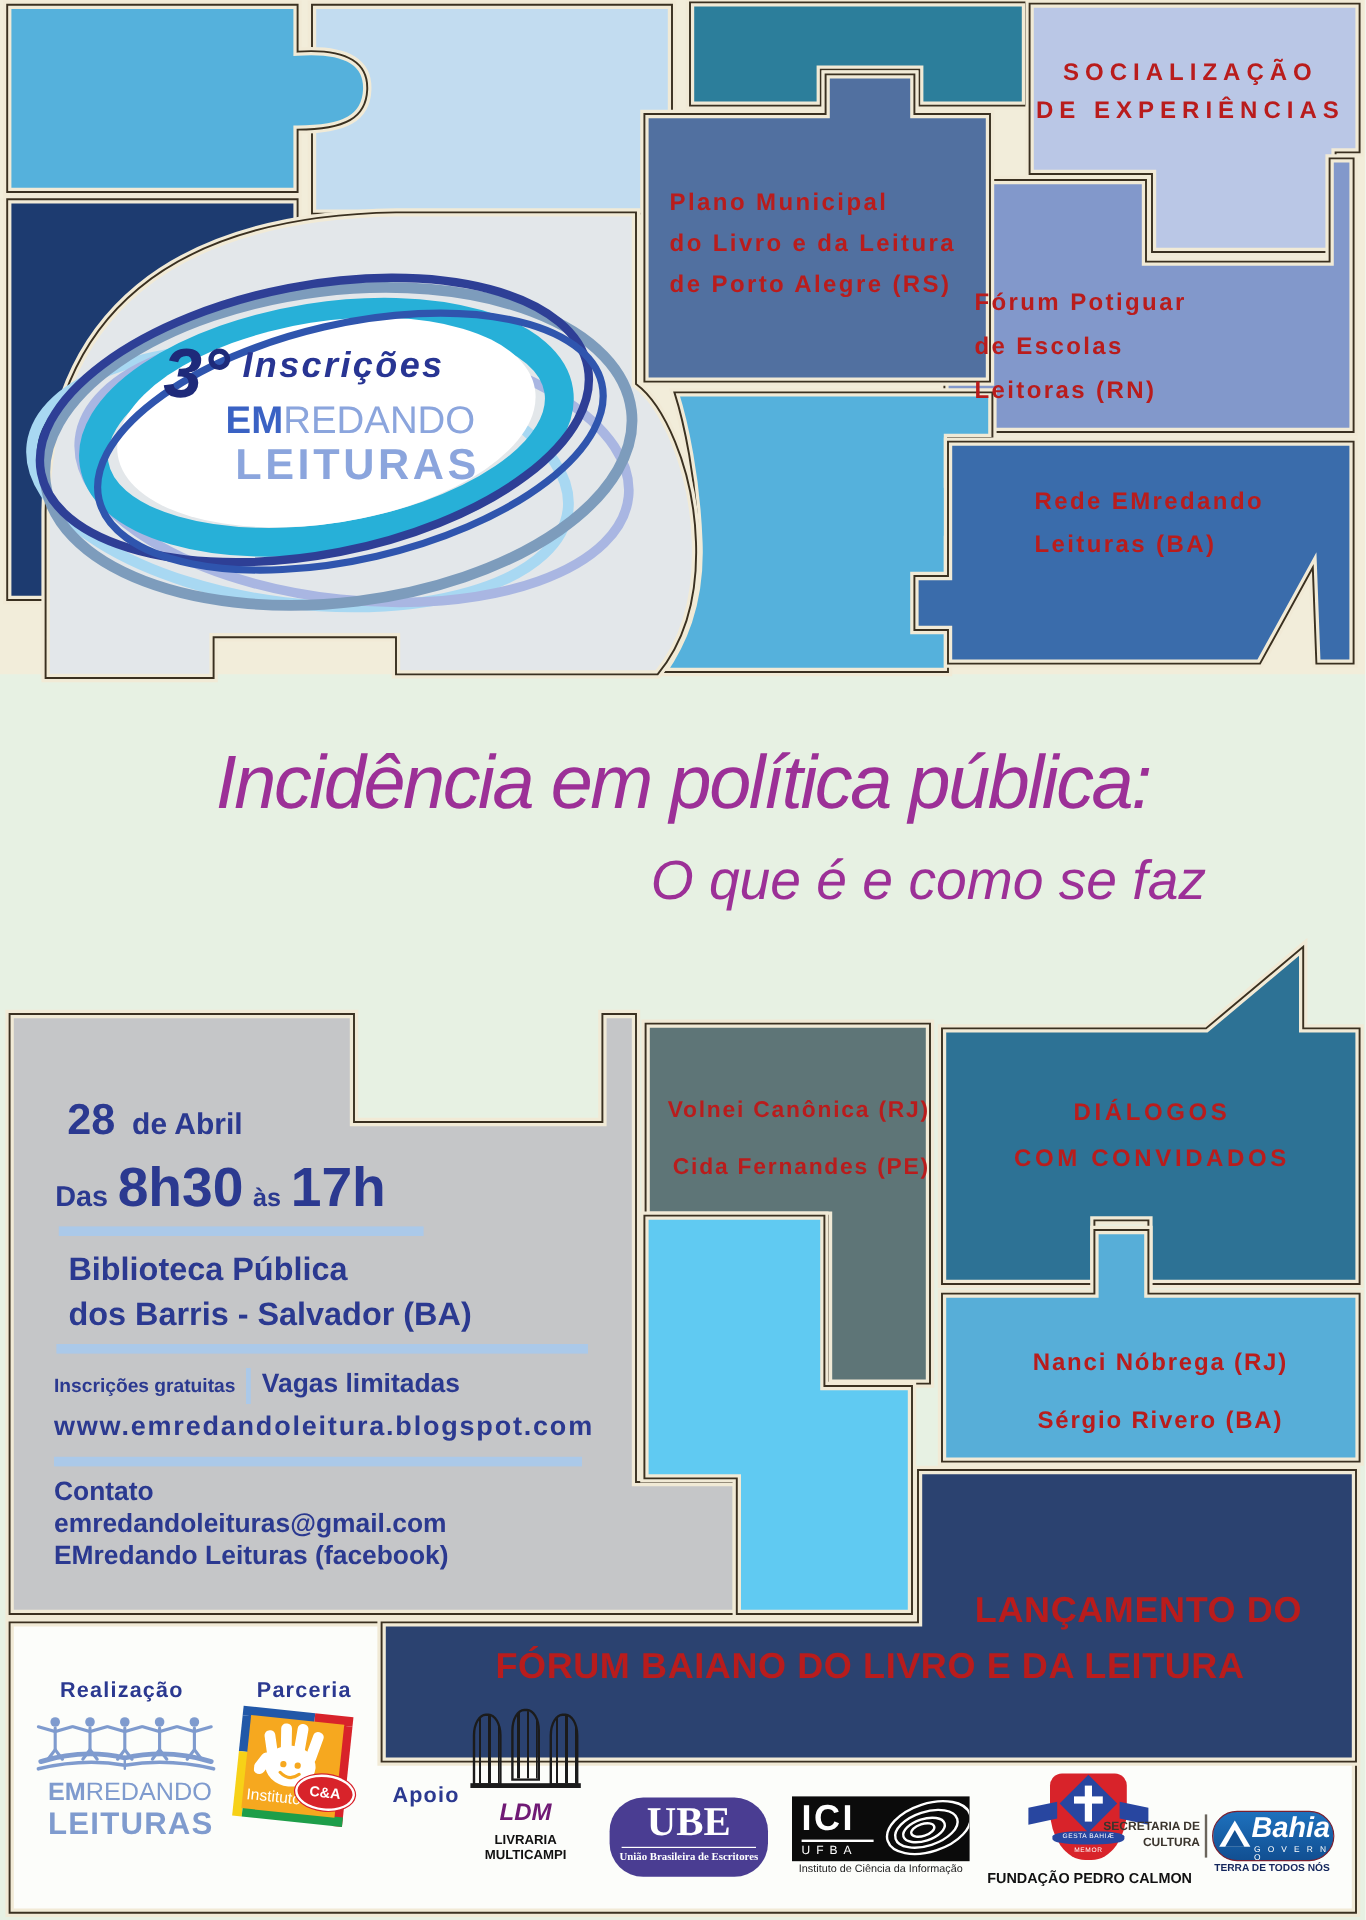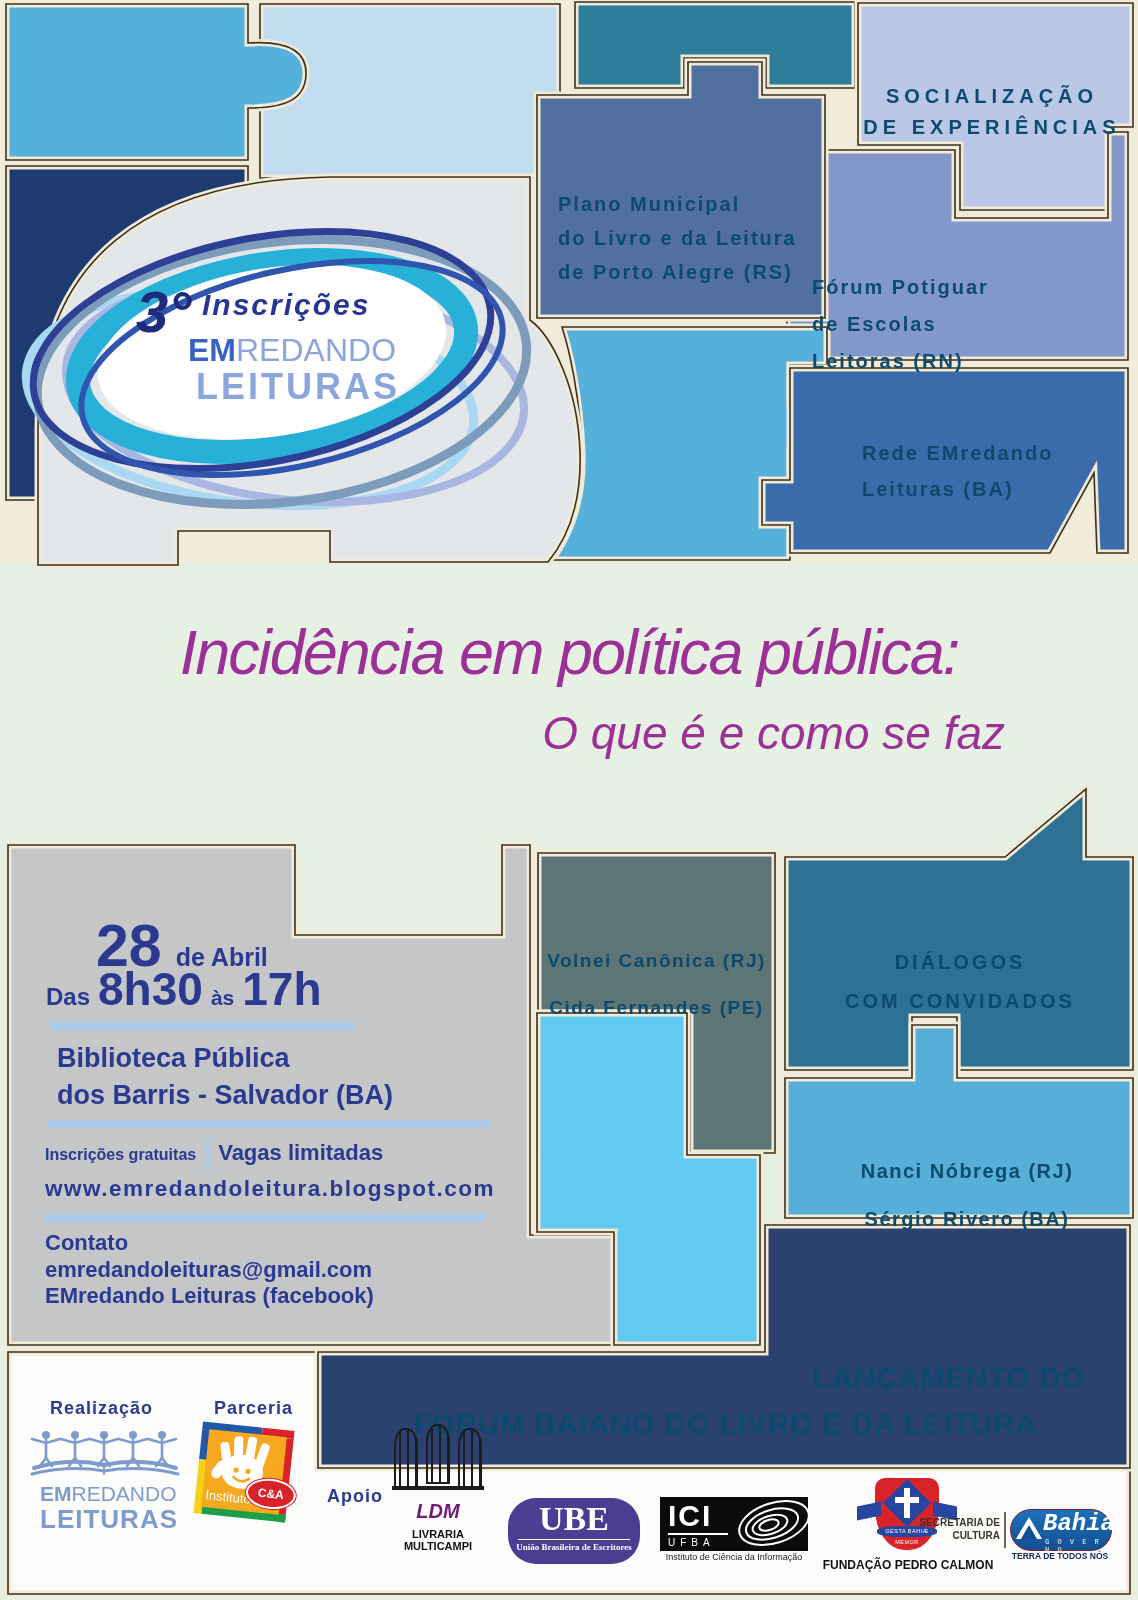--- a/index.html
+++ b/index.html
@@ -1,20 +1,20 @@
 <!DOCTYPE html>
 <html><head>
 <meta charset="utf-8">
 <style>
   html,body{margin:0;padding:0;background:#ffffff;}
   #page{position:relative;width:1138px;height:1600px;overflow:hidden;
         background:#e7f1e3;font-family:"Liberation Sans",sans-serif;}
   .abs{position:absolute;}
   #puzzle{position:absolute;left:0;top:0;}
-  .wlabel{color:#0c4a6e;font-weight:bold;margin-top:35px;}
+  .wlabel{color:#b91c1c;font-weight:bold;}
   .navytxt{color:#2b3990;font-weight:bold;}
   .divider{background:#abc9e9;}
   .baseline{display:flex;align-items:baseline;}
   .title-purple{color:#9c3097;font-style:italic;}
   .peri{color:#7f9bce;}
   
   #ca-box{width:92px;height:92px;transform:rotate(6deg);}
   #ca-box .side{position:absolute;}
   #ca-core{position:absolute;left:7px;top:7px;right:7px;bottom:7px;background:#f6a81f;}
   #ca-badge{position:absolute;right:-8px;bottom:12px;width:46px;height:26px;background:#d8232a;
@@ -22,21 +22,21 @@
             color:#fff;font-size:12px;font-weight:bold;display:flex;align-items:center;justify-content:center;}
   
   .tower{position:absolute;width:20px;height:56px;border:2px solid #1b1b1b;
          border-radius:45% 45% 0 0/30% 30% 0 0;background:
          repeating-linear-gradient(90deg,transparent 0 3px,#1b1b1b 3px 5px,transparent 5px 8px);}
   
   #ube-box{background:#4a3d92;color:#fff;text-align:center;}
   
   #ici-box{background:#0b0b0b;color:#fff;overflow:hidden;}
   
-  #bahia-box{background:linear-gradient(180deg,#1e71bd,#114f92);border-radius:21px;border:1px solid #7a2030;font-family:Liberation Mono, monospace;}
+  #bahia-box{background:linear-gradient(180deg,#1e71bd,#114f92);border-radius:21px;border:1px solid #7a2030;}
   .tri{width:0;height:0;}
 </style>
 </head>
 <body>
 
 <div id="page">
 
   <svg id="puzzle" width="1138" height="1600" viewBox="0 0 1138 1600">
       <path d="M0,0 H1138 V562 H0 Z" fill="#f2edda" stroke="none" stroke-width="0"></path>
       <path d="M0,562 H1138 V1600 H0 Z" fill="#e7f1e3" stroke="none" stroke-width="0"></path>
@@ -106,21 +106,21 @@
   </div>
   <div class="abs wlabel" style="left:862px;top:400px;font-size:20px;letter-spacing:2px;line-height:36px;">
     <div>Rede EMredando</div>
     <div>Leituras (BA)</div>
   </div>
 
   <div class="abs title-purple" style="left:14px;top:616px;width:1110px;text-align:center;font-size:63px;letter-spacing:-2px;">Incidência em política pública:</div>
   <div class="abs title-purple" style="left:0;top:706px;width:1005px;text-align:right;font-size:46px;">O que é e como se faz</div>
 
   <div class="abs baseline navytxt" style="left:56px;top:912px;">
-    <span style="font-size:59px;margin-left:40px;">28</span>
+    <span style="font-size:36px;">28</span>
     <span style="font-size:25px;margin-left:14px;">de Abril</span>
   </div>
   <div class="abs baseline navytxt" style="left:46px;top:962px;">
     <span style="font-size:24px;">Das</span>
     <span style="font-size:46px;margin-left:8px;">8h30</span>
     <span style="font-size:21px;margin-left:8px;">às</span>
     <span style="font-size:46px;margin-left:8px;">17h</span>
   </div>
   <div class="abs divider" style="left:49px;top:1022px;width:304px;height:8px;"></div>
   <div class="abs navytxt" style="left:57px;top:1040px;font-size:27px;line-height:37px;">
@@ -134,21 +134,21 @@
     <span style="font-size:22px;">Vagas limitadas</span>
   </div>
   <div class="abs navytxt" style="left:45px;top:1176px;font-size:22.5px;letter-spacing:1.5px;">www.emredandoleitura.blogspot.com</div>
   <div class="abs divider" style="left:45px;top:1214px;width:440px;height:8px;"></div>
   <div class="abs navytxt" style="left:45px;top:1230px;font-size:22px;line-height:26.5px;">
     <div>Contato</div>
     <div>emredandoleituras@gmail.com</div>
     <div>EMredando Leituras (facebook)</div>
   </div>
 
-  <div class="abs wlabel" style="left:538px;top:902px;width:237px;text-align:center;font-size:19px;letter-spacing:1.5px;line-height:47px;">
+  <div class="abs wlabel" style="left:538px;top:902px;width:237px;text-align:right;font-size:19px;letter-spacing:1.5px;line-height:47px;">
     <div>Volnei Canônica (RJ)</div>
     <div>Cida Fernandes (PE)</div>
   </div>
   <div class="abs wlabel" style="left:800px;top:908px;width:320px;text-align:center;font-size:20px;letter-spacing:3px;line-height:39px;">
     <div>DIÁLOGOS</div>
     <div>COM CONVIDADOS</div>
   </div>
   <div class="abs wlabel" style="left:812px;top:1112px;width:310px;text-align:center;font-size:20px;letter-spacing:1.5px;line-height:48px;">
     <div>Nanci Nóbrega (RJ)</div>
     <div>Sérgio Rivero (BA)</div>

